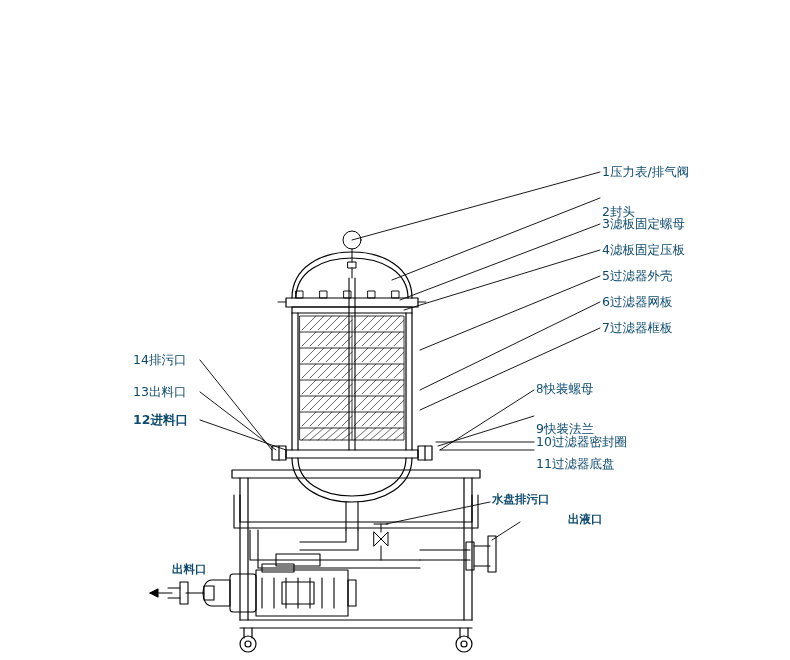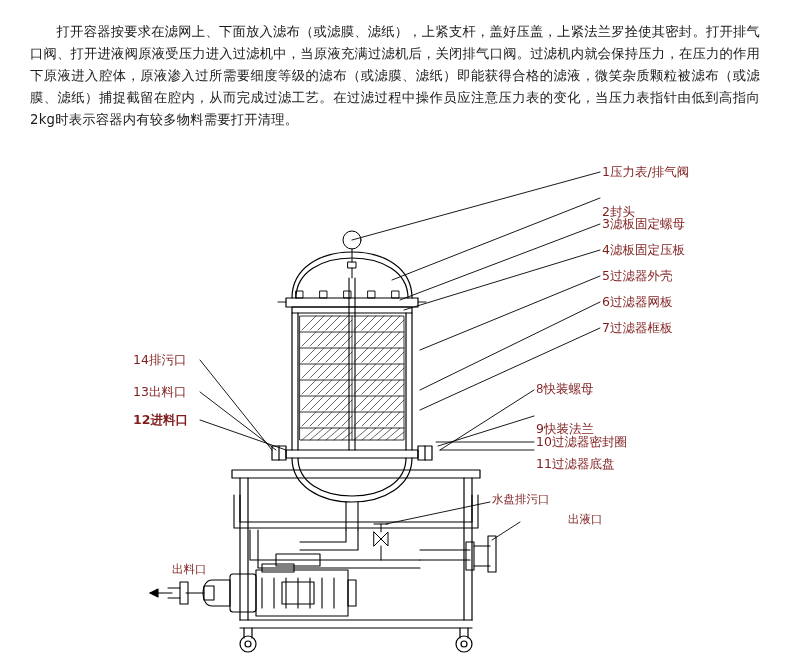--- a/index.html
+++ b/index.html
@@ -40,32 +40,32 @@
     height: 510px;
   }
   .figure svg {
     display: block;
   }
   .lbl {
     position: absolute;
     font-size: 12.5px;
     line-height: 14px;
     white-space: nowrap;
-    color: #7f1d1d;
+    color: #0c4a6e;
   }
   .lbl.small {
     font-size: 11.5px;
+    font-weight: bold;
   }
 </style>
 </head>
 <body>
 
 <div class="page">
 
-  <p class="intro">打开容器按要求在滤网上、下面放入滤布（或滤膜、滤纸），上紧支杆，盖好压盖，上紧法兰罗拴使其密封。打开排气口阀、打开进液阀原液受压力进入过滤机中，当原液充满过滤机后，关闭排气口阀。过滤机内就会保持压力，在压力的作用下原液进入腔体，原液渗入过所需要细度等级的滤布（或滤膜、滤纸）即能获得合格的滤液，微笑杂质颗粒被滤布（或滤膜、滤纸）捕捉截留在腔内，从而完成过滤工艺。在过滤过程中操作员应注意压力表的变化，当压力表指针由低到高指向2kg时表示容器内有较多物料需要打开清理。</p>
 
   <div class="figure">
     <svg width="790" height="510" viewBox="0 0 790 510">
       <g fill="none" stroke="#000" stroke-width="1" stroke-linecap="round" stroke-linejoin="round">
 
         <g stroke-width="0.9">
           <line x1="352" y1="90" x2="600" y2="22"></line>
           <line x1="392" y1="130" x2="600" y2="48"></line>
           <line x1="400" y1="150" x2="600" y2="74"></line>
           <line x1="404" y1="160" x2="600" y2="100"></line>

